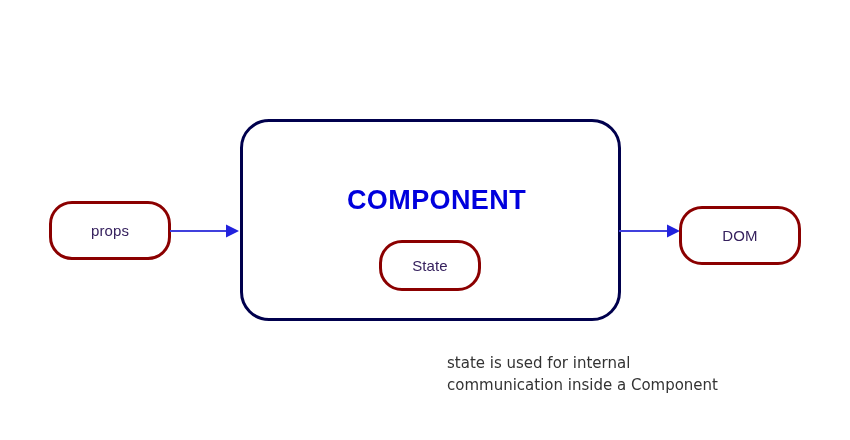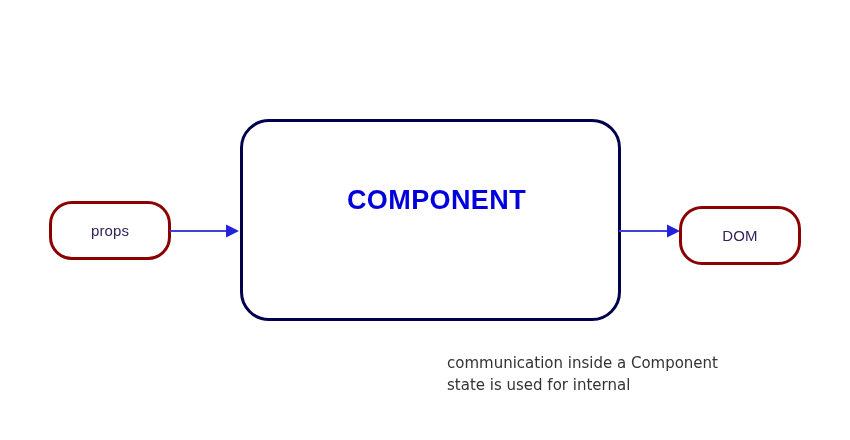--- a/index.html
+++ b/index.html
@@ -143,30 +143,33 @@
     <svg width="70" height="22" viewBox="0 0 70 22">
       <line x1="0" y1="11" x2="56" y2="11" stroke="#4040dd" stroke-width="2"></line>
       <polygon points="56,4.5 69,11 56,17.5" fill="#2222dd"></polygon>
     </svg>
   </div>
 
   <div id="component-box">
     <div id="component-title">COMPONENT</div>
   </div>
 
+  <div class="node node-red" id="state-box">
+    <span class="node-label">State</span>
+  </div>
 
   <div class="arrow" id="arrow-component-dom">
     <svg width="62" height="22" viewBox="0 0 62 22">
       <line x1="0" y1="11" x2="48" y2="11" stroke="#4040dd" stroke-width="2"></line>
       <polygon points="48,4.5 61,11 48,17.5" fill="#2222dd"></polygon>
     </svg>
   </div>
 
   <div class="node node-red" id="dom-box">
     <span class="node-label">DOM</span>
   </div>
 
   <div id="caption">
+    <span class="cap-line">state is used for internal</span>
     <span class="cap-line">communication inside a Component</span>
-    <span class="cap-line">state is used for internal</span>
   </div>
 
 </div>
 
 </body></html>

